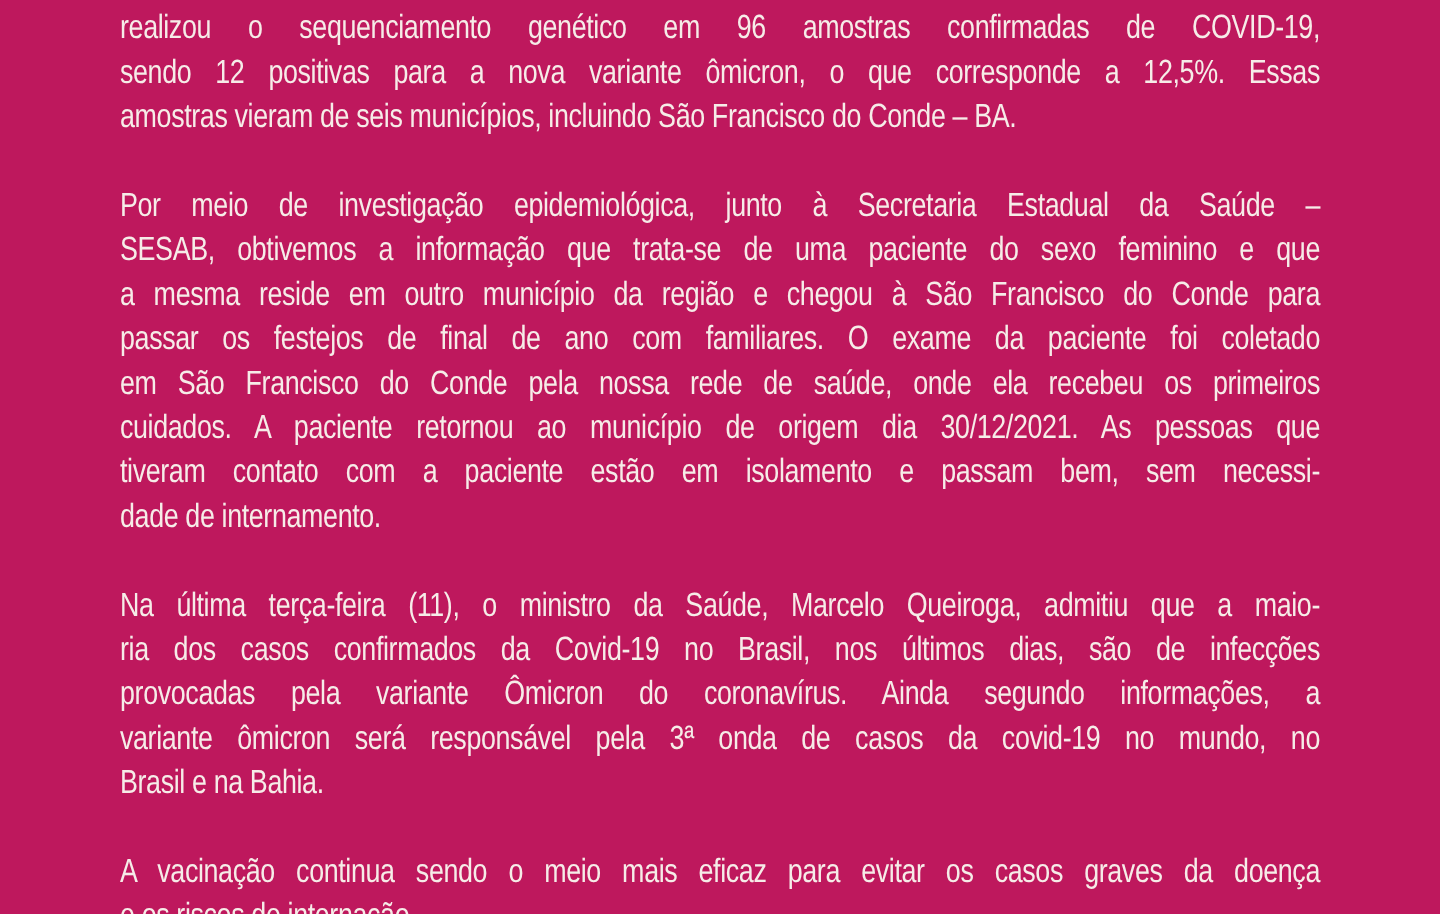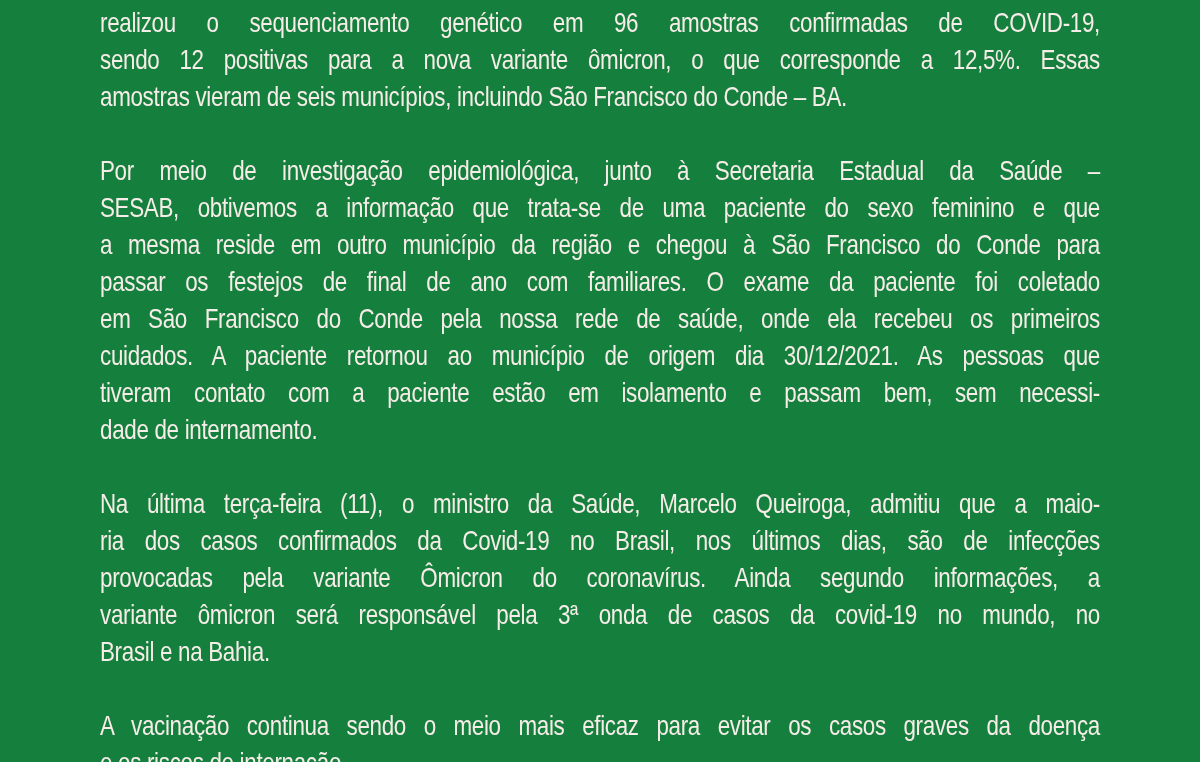--- a/index.html
+++ b/index.html
@@ -36,21 +36,21 @@
     text-justify: inter-word;
     white-space: normal;
   }
   .line.last {
     text-align-last: left;
   }
 </style>
 </head>
 <body>
 
-<div class="page" style="background: #15803d;">
+<div class="page" style="background: #be185d;">
   <div class="text-block" id="text-block" style="color: rgb(246, 236, 232);">
       <div class="paragraph">
         <div class="line">realizou o sequenciamento genético em 96 amostras confirmadas de COVID-19,</div>
         <div class="line">sendo 12 positivas para a nova variante ômicron, o que corresponde a 12,5%. Essas</div>
         <div class="line last">amostras vieram de seis municípios, incluindo São Francisco do Conde – BA.</div>
       </div>
       <div class="paragraph">
         <div class="line">Por meio de investigação epidemiológica, junto à Secretaria Estadual da Saúde –</div>
         <div class="line">SESAB, obtivemos a informação que trata-se de uma paciente do sexo feminino e que</div>
         <div class="line">a mesma reside em outro município da região e chegou à São Francisco do Conde para</div>

